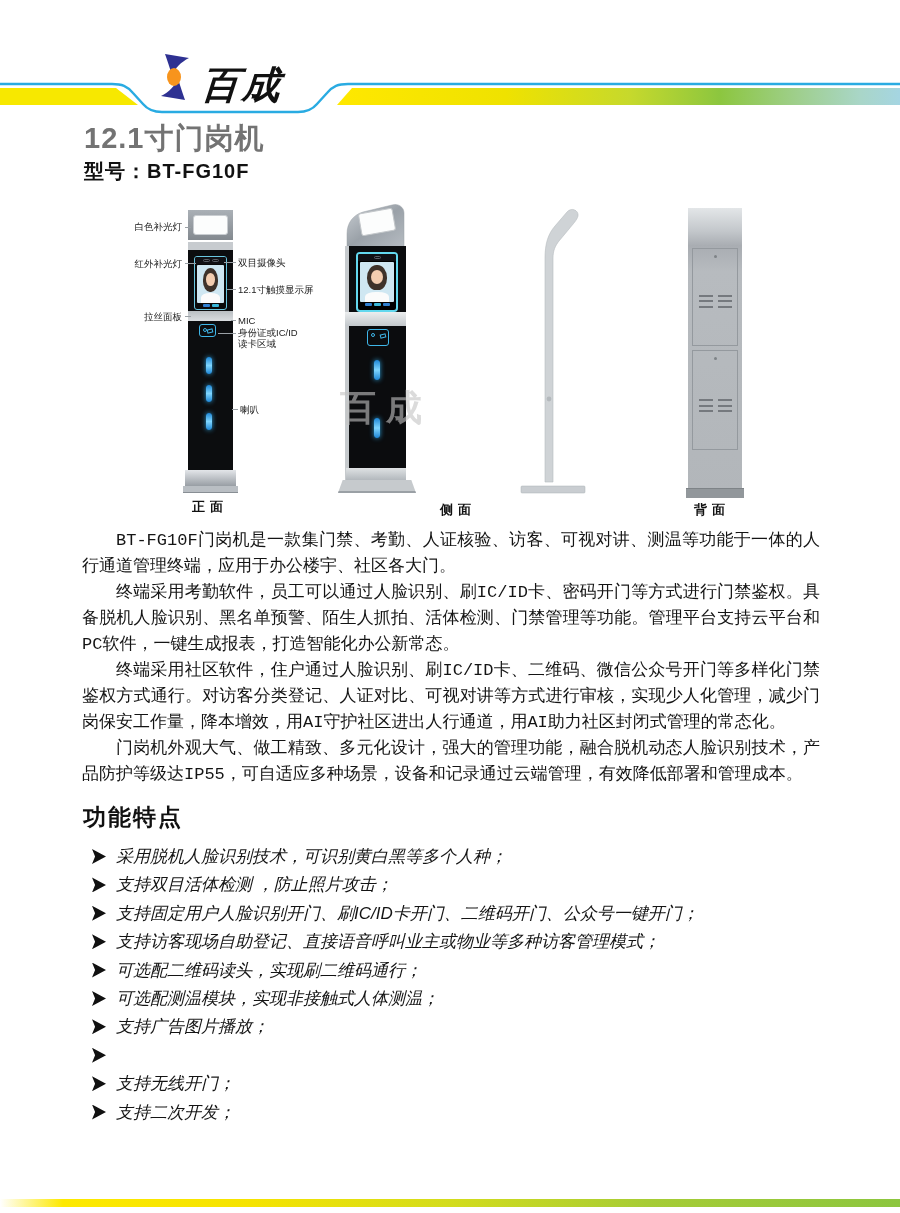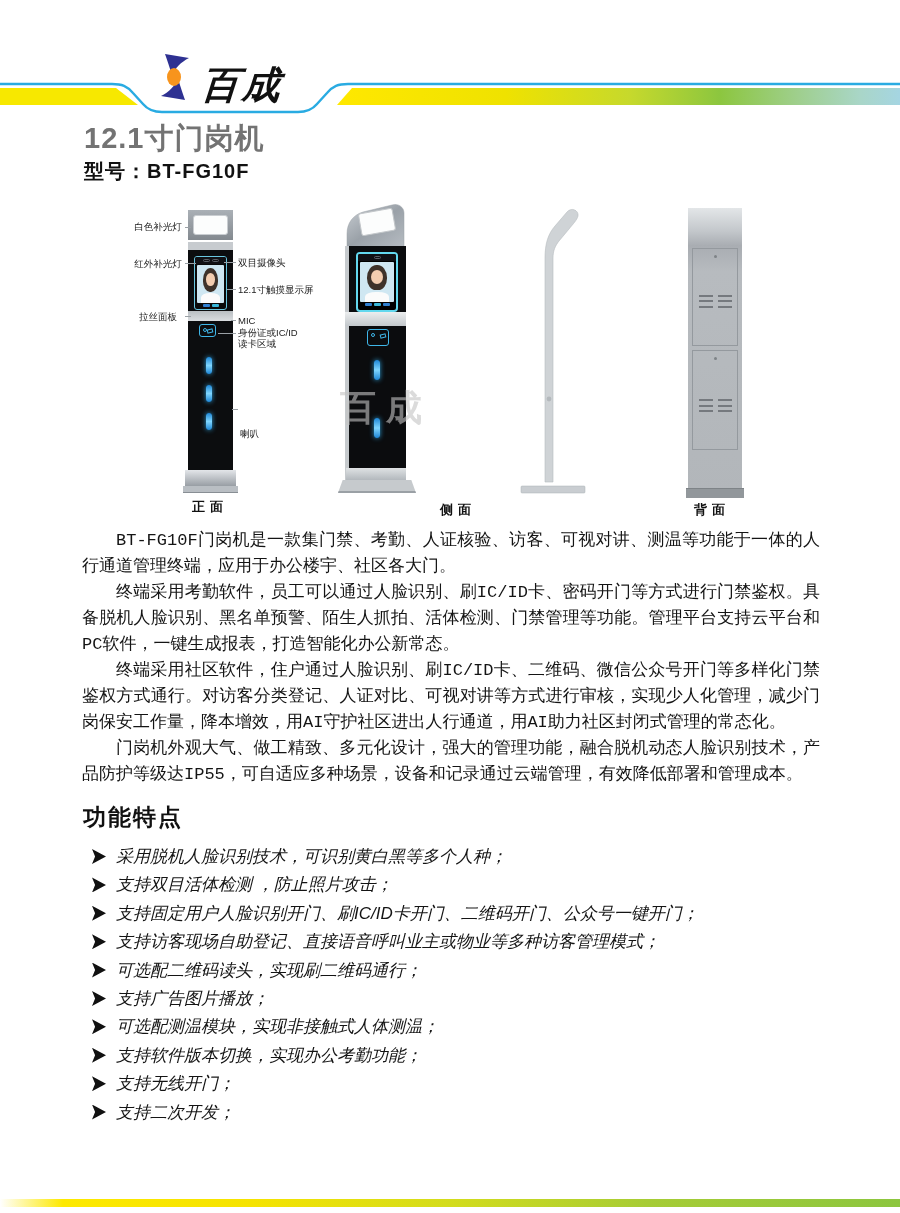--- a/index.html
+++ b/index.html
@@ -11,21 +11,21 @@
   .brand-icon{left:157px;top:54px;width:36px;height:46px;}
   .brand-name{left:201px;top:60px;font-size:38px;font-weight:900;font-style:italic;
               letter-spacing:3px;color:#111;transform:skewX(-4deg);}
   .band-svg{left:0;top:76px;width:900px;height:44px;}
 
   .page-title{left:84px;top:119px;font-size:29px;font-weight:700;letter-spacing:1px;color:#737373;}
   .page-model{left:84px;top:158px;font-size:20px;font-weight:700;letter-spacing:1px;color:#111;}
 
   
   .callout{font-size:9.5px;color:#222;line-height:11px;}
-  .callout.left{width:48px;text-align:center;}
+  .callout.left{width:48px;text-align:right;}
   .callout.pre{white-space:pre-line;}
   .leader{height:1px;background:#9aa0a5;}
   .caption{font-size:13px;font-weight:700;letter-spacing:5px;color:#111;text-align:center;}
 
   
   .v1-head{left:188px;top:210px;width:45px;height:30px;
            background:linear-gradient(180deg,#aab0b6,#83898f);}
   .v1-light{left:193px;top:215px;width:35px;height:20px;background:#fcfdfd;
             border:1px solid #c9cdd1;border-radius:3px;box-sizing:border-box;}
   .v1-band{left:188px;top:242px;width:45px;height:8px;background:#c7cbcf;}
@@ -165,21 +165,21 @@
 
   <div class="abs callout" style="left:238px;top:257px;">双目摄像头</div>
   <div class="abs leader" style="left:224px;top:262px;width:12px;"></div>
   <div class="abs callout" style="left:238px;top:284px;">12.1寸触摸显示屏</div>
   <div class="abs leader" style="left:227px;top:289px;width:9px;"></div>
   <div class="abs callout" style="left:238px;top:315px;">MIC</div>
   <div class="abs leader" style="left:231px;top:320px;width:5px;"></div>
   <div class="abs callout pre" style="left:238px;top:327px;width:72px;">身份证或IC/ID
 读卡区域</div>
   <div class="abs leader" style="left:218px;top:333px;width:18px;"></div>
-  <div class="abs callout" style="left:240px;top:428px;">喇叭</div>
+  <div class="abs callout" style="left:240px;top:404px;">喇叭</div>
   <div class="abs leader" style="left:232px;top:409px;width:6px;"></div>
 
   <svg class="abs v2-head" viewBox="0 0 64 48">
     <defs>
       <linearGradient id="silverGrad" x1="0" y1="0" x2="1" y2="1">
         <stop offset="0" stop-color="#c9ced3"></stop>
           <stop offset="0.5" stop-color="#9aa1a8"></stop>
           <stop offset="1" stop-color="#b6bcc2"></stop>
       </linearGradient>
     </defs>
@@ -261,29 +261,28 @@
     <div class="feature-row">
         <span class="arrow"></span>
         <span class="feature-text">支持访客现场自助登记、直接语音呼叫业主或物业等多种访客管理模式；</span>
       </div>
     <div class="feature-row">
         <span class="arrow"></span>
         <span class="feature-text">可选配二维码读头，实现刷二维码通行；</span>
       </div>
     <div class="feature-row">
         <span class="arrow"></span>
+        <span class="feature-text">可选配测温模块，实现非接触式人体测温；</span>
+      </div>
+    <div class="feature-row">
+        <span class="arrow"></span>
         <span class="feature-text">支持广告图片播放；</span>
       </div>
     <div class="feature-row">
         <span class="arrow"></span>
-        <span class="feature-text">可选配测温模块，实现非接触式人体测温；</span>
-      </div>
-    <div class="feature-row">
-        <span class="arrow"></span>
-        <span class="feature-text">支持软件版本切换，实现办公考勤功能；</span>
       </div>
     <div class="feature-row">
         <span class="arrow"></span>
         <span class="feature-text">支持无线开门；</span>
       </div>
     <div class="feature-row">
         <span class="arrow"></span>
         <span class="feature-text">支持二次开发；</span>
       </div>
   </div>

